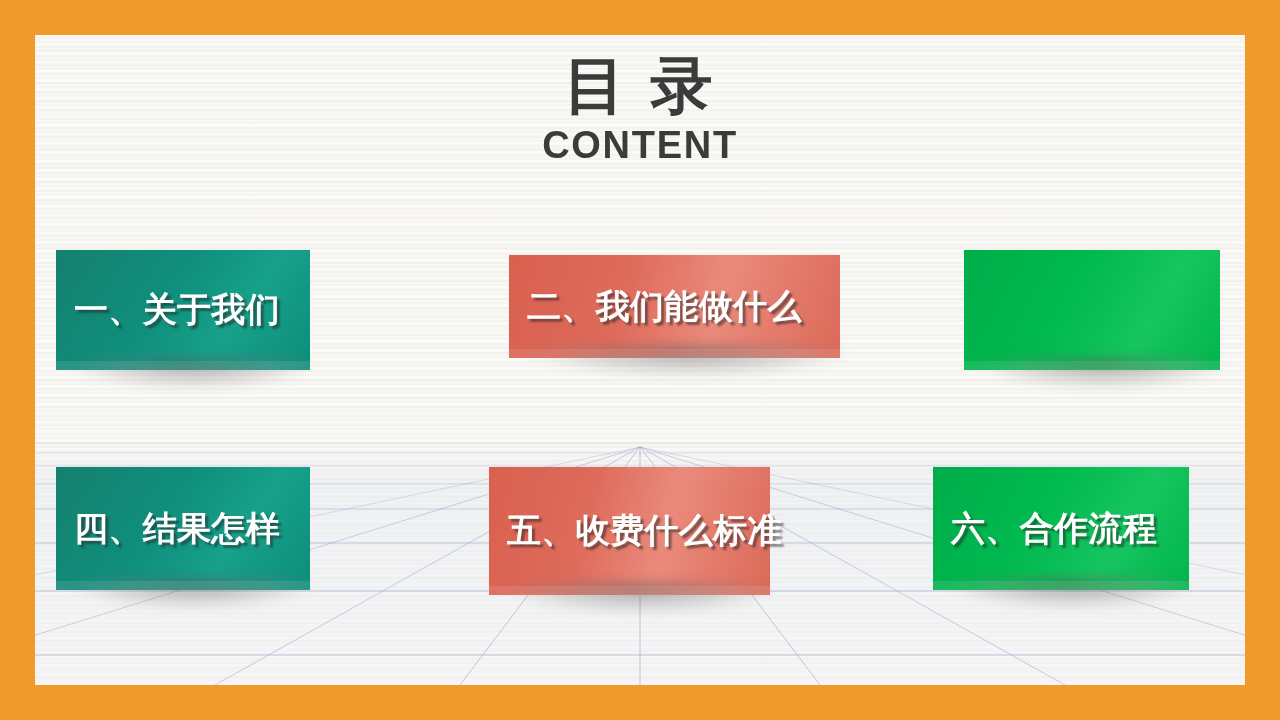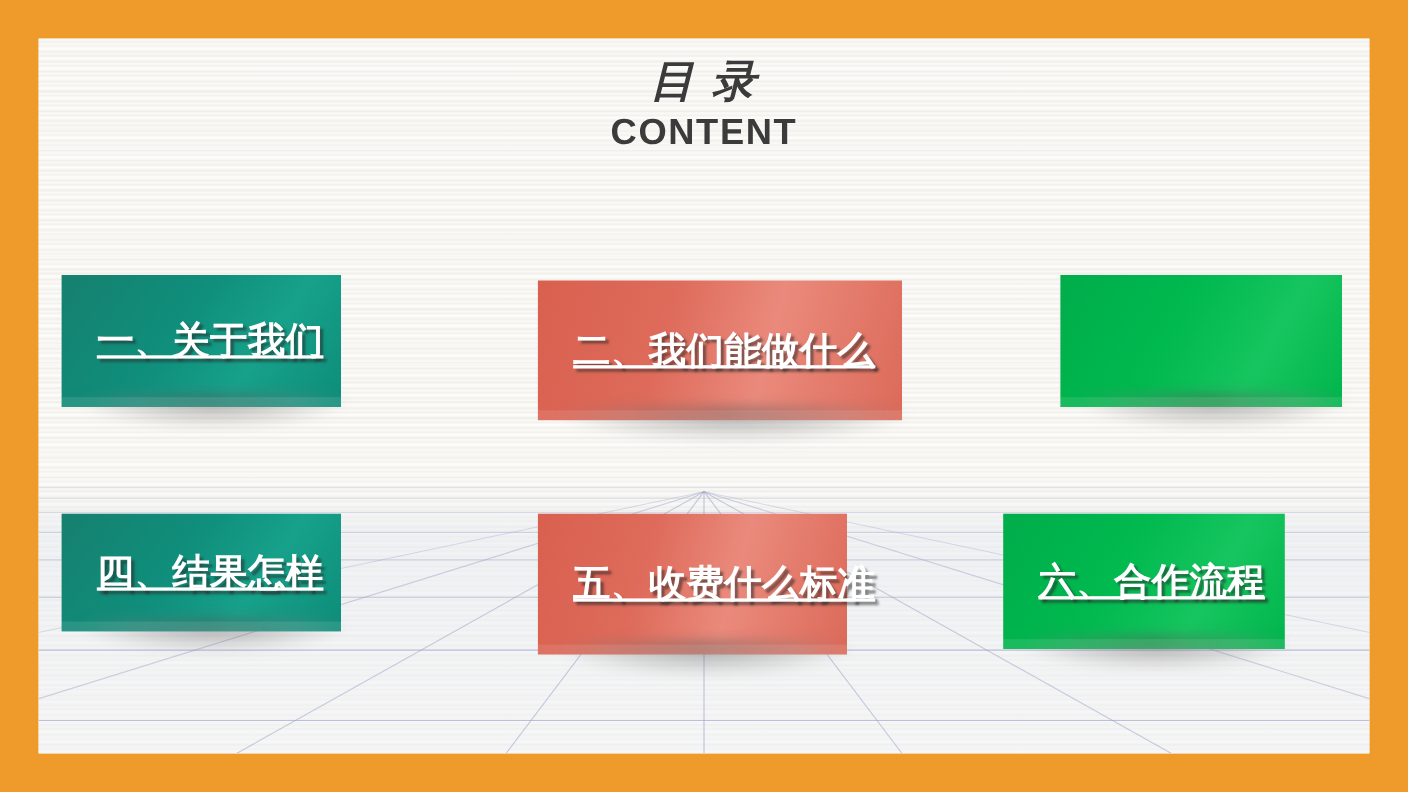--- a/index.html
+++ b/index.html
@@ -46,47 +46,45 @@
     background:linear-gradient(to bottom, rgba(235,238,244,0.0) 0%, rgba(231,234,241,0.55) 22%, rgba(240,242,246,0.45) 100%);
   }
 
   
   #grid{position:absolute;left:0;top:0;width:1210px;height:650px;}
   .gl{stroke:#9a9ec4;fill:none;}
 
   
   #title-wrap{position:absolute;left:0;right:0;top:18px;text-align:center;}
   #title{
-    font-size:40px;font-weight:bold;color:#3B3B3B;letter-spacing:.06em;
+    font-size:62px;font-weight:bold;color:#3B3B3B;letter-spacing:.06em;
     line-height:1.05;
     text-shadow:0 1px 0 rgba(255,255,255,.6);
-    font-style:italic;
   }
   #subtitle{
     margin-top:6px;
-    font-size:33px;font-weight:bold;color:#3B3B3B;letter-spacing:.045em;
+    font-size:38px;font-weight:bold;color:#3B3B3B;letter-spacing:.045em;
   }
 
   
   .item{
     position:absolute;
     display:flex;align-items:center;
     box-sizing:border-box;
     color:#ffffff;
     font-weight:bold;
     white-space:nowrap;
   }
   .item .lbl{
     position:relative;z-index:2;
     display:block;width:100%;
-    padding-left:32px;
+    padding-left:18px;
     font-size:34px;
     letter-spacing:.01em;
     text-shadow:3px 3px 2px rgba(40,40,40,.55);
-    text-decoration:underline;
   }
   
   .item::after{
     content:"";
     position:absolute;
     left:6%;right:-2%;
     bottom:-20px;height:34px;
     background:radial-gradient(ellipse at 50% 25%, rgba(80,80,80,.42) 0%, rgba(120,120,120,.22) 45%, rgba(255,255,255,0) 72%);
     filter:blur(5px);
     z-index:0;
@@ -139,38 +137,38 @@
     <div id="title-wrap">
       <div id="title">目  录</div>
       <div id="subtitle">CONTENT</div>
     </div>
 
     <div class="item teal" style="left:21px;top:215px;width:254px;height:120px;">
       <span class="lip"></span>
       <span class="lbl">一、关于我们</span>
     </div>
 
-    <div class="item salmon" style="left:454px;top:220px;width:331px;height:127px;">
+    <div class="item salmon" style="left:474px;top:220px;width:331px;height:103px;">
       <span class="lip"></span>
       <span class="lbl">二、我们能做什么</span>
     </div>
 
     <div class="item green" style="left:929px;top:215px;width:256px;height:120px;">
       <span class="lip"></span>
     </div>
 
-    <div class="item teal" style="left:21px;top:432px;width:254px;height:107px;">
+    <div class="item teal" style="left:21px;top:432px;width:254px;height:123px;">
       <span class="lip"></span>
       <span class="lbl">四、结果怎样</span>
     </div>
 
     <div class="item salmon" style="left:454px;top:432px;width:281px;height:128px;">
       <span class="lip"></span>
       <span class="lbl">五、收费什么标准</span>
     </div>
 
-    <div class="item green" style="left:877px;top:432px;width:256px;height:123px;">
+    <div class="item green" style="left:898px;top:432px;width:256px;height:123px;">
       <span class="lip"></span>
       <span class="lbl">六、合作流程</span>
     </div>
 
   </div>
 </div>
 
 </body></html>

